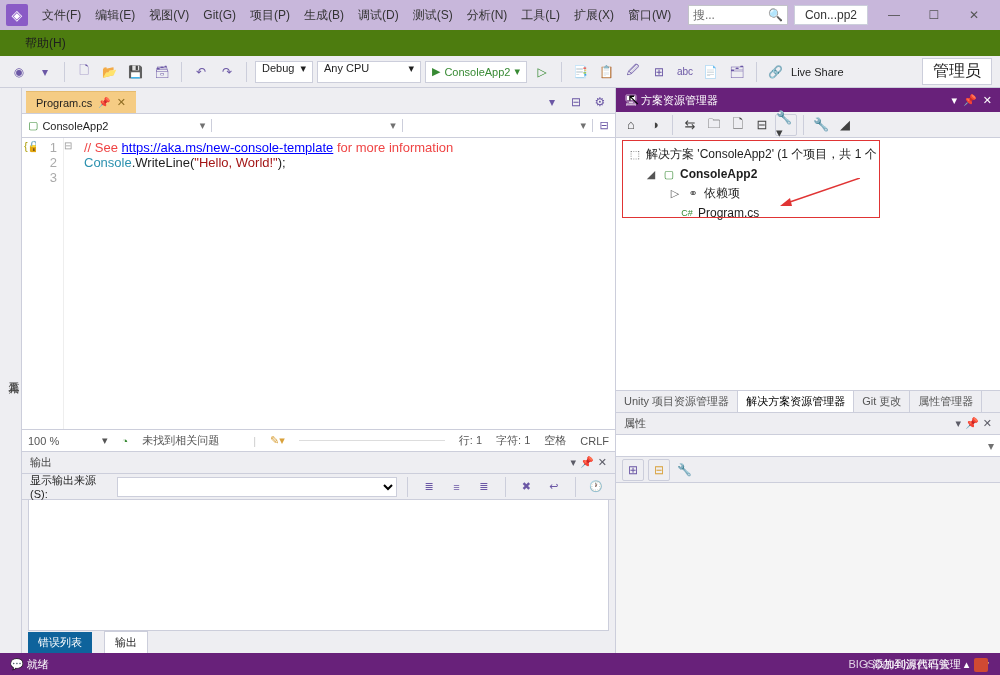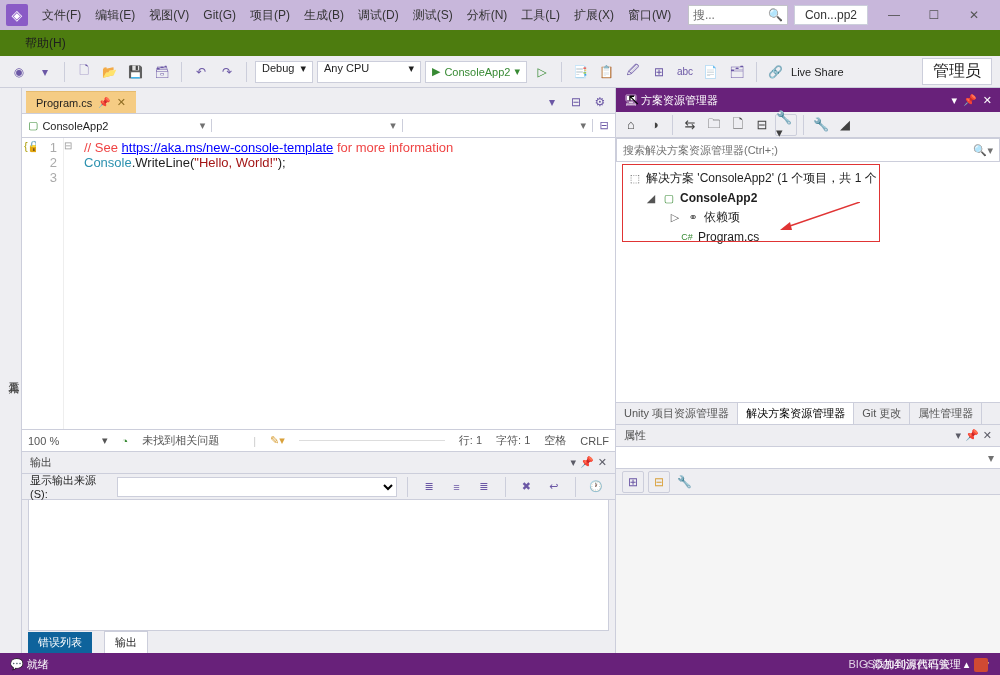--- a/index.html
+++ b/index.html
@@ -247,24 +247,20 @@
       <span class="tsep"></span>
       <span class="tbtn">⇆</span>
       <span class="tbtn">🗀</span>
       <span class="tbtn">🗋</span>
       <span class="tbtn">⊟</span>
       <span class="tbtn" style="border:1px solid #cccedb">🔧▾</span>
       <span class="tsep"></span>
       <span class="tbtn">🔧</span>
       <span class="tbtn">◢</span>
     </div>
-    <div class="se-search">
-        <span>搜索解决方案资源管理器(Ctrl+;)</span>
-        <span class="mag">🔍▾</span>
-      </div>
     <div class="se-tree">
       <div class="tree-row">
           <span class="tree-ico">⬚</span>
           <span>解决方案 'ConsoleApp2' (1 个项目，共 1 个</span>
         </div>
       <div class="tree-row indent1">
           <span class="tree-ico">◢</span>
           <span class="tree-ico" style="color:#388a34">▢</span>
           <span class="bold">ConsoleApp2</span>
         </div>

